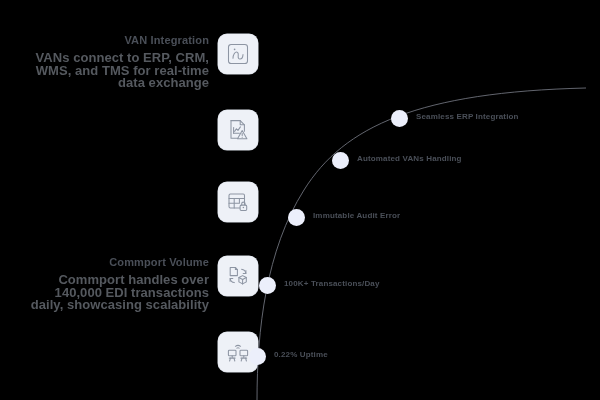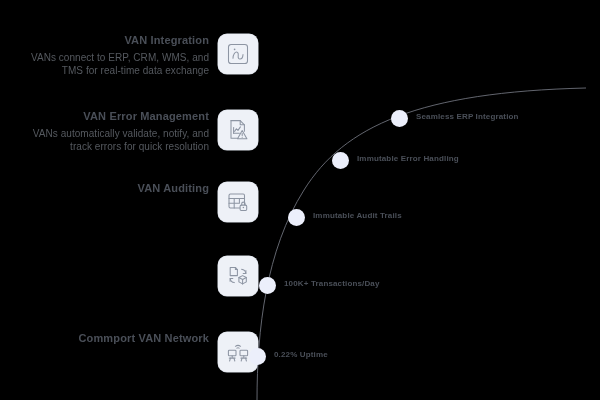--- a/index.html
+++ b/index.html
@@ -19,21 +19,21 @@
     position:absolute; left:0; width:258px;
     display:flex; align-items:flex-start; justify-content:flex-end;
     gap:9px;
   }
   .feature-text { text-align:right; width:188px; padding-top:1px; }
   .feature-title {
     font-size:11px; font-weight:bold; color:#4a4f58;
     letter-spacing:.15px; line-height:11px; margin-bottom:6px;
   }
   .feature-desc {
-    font-size:10px; font-weight:normal; color:#55595f;
+    font-size:13px; font-weight:bold; color:#55595f;
     line-height:12.6px; letter-spacing:.05px;
   }
 
   
   .icon-card {
     width:40px; height:40px; flex:0 0 40px;
     background:#eef1f7; border-radius:9px;
     display:flex; align-items:center; justify-content:center;
     box-shadow:0 0 0 .5px #d8dde6;
   }
@@ -67,76 +67,74 @@
     <div class="icon-card">
       <svg width="26" height="26" viewBox="0 0 26 26" fill="none" stroke="#8d95a3" stroke-width="1.05" stroke-linecap="round" stroke-linejoin="round">
         <rect x="3.5" y="3.5" width="19" height="19" rx="2.6"></rect>
         <path d="M8 17.2 C8 13.4 10 11 11.6 11 C13.2 11 13.4 13 13.2 15 C13 16.8 13.6 18 15 18 C16.6 18 17.8 16.4 18 13.6"></path>
         <circle cx="9.6" cy="8.3" r="0.85" fill="#8d95a3" stroke="none"></circle>
       </svg>
     </div>
   </div>
 
   <div class="feature-row" style="top:110px">
-    <div class="feature-text">
-      <div class="feature-title">VAN Error Management</div>
-      <div class="feature-desc">VANs automatically validate, notify, and track errors for quick resolution</div>
-    </div>
     <div class="icon-card">
       <svg width="26" height="26" viewBox="0 0 26 26" fill="none" stroke="#8d95a3" stroke-width="1.05" stroke-linecap="round" stroke-linejoin="round">
         <path d="M6 3.6 H15.2 L19.4 7.8 V14.2"></path>
         <path d="M19.4 7.8 H15.2 V3.6"></path>
         <path d="M6 3.6 V21.2 H12.4"></path>
         <path d="M8.6 16.2 V10.6"></path>
         <path d="M8.6 16.2 H14.4"></path>
         <path d="M9.6 14.4 L11.4 11.8 L13 13.4 L15.4 9.9"></path>
         <path d="M17.2 13.6 L21.9 21.8 H12.5 Z"></path>
         <path d="M17.2 16.6 V18.6"></path>
         <circle cx="17.2" cy="20.2" r="0.55" fill="#8d95a3" stroke="none"></circle>
       </svg>
     </div>
   </div>
 
   <div class="feature-row" style="top:182px">
     <div class="feature-text">
-      <div class="feature-title">VAN Auditing</div>
     </div>
     <div class="icon-card">
       <svg width="26" height="26" viewBox="0 0 26 26" fill="none" stroke="#8d95a3" stroke-width="1.05" stroke-linecap="round" stroke-linejoin="round">
         <rect x="4" y="5" width="15.5" height="14" rx="1.4"></rect>
         <path d="M4 9.4 H19.5"></path>
         <path d="M9.2 9.4 V19"></path>
         <path d="M14.4 9.4 V13.6"></path>
         <path d="M4 14.2 H14.4"></path>
         <rect x="15.1" y="16.1" width="6.6" height="5.3" rx="1.1" fill="#eef1f7"></rect>
         <path d="M16.7 16.1 V14.8 A1.7 1.7 0 0 1 20.1 14.8 V16.1"></path>
         <circle cx="18.4" cy="18.6" r="0.75" fill="#8d95a3" stroke="none"></circle>
       </svg>
     </div>
   </div>
 
   <div class="feature-row" style="top:256px">
+    <div class="feature-text">
+      <div class="feature-title">Commport Volume</div>
+      <div class="feature-desc">Commport handles over 140,000 EDI transactions daily, showcasing scalability</div>
+    </div>
     <div class="icon-card">
       <svg width="26" height="26" viewBox="0 0 26 26" fill="none" stroke="#8d95a3" stroke-width="1.05" stroke-linecap="round" stroke-linejoin="round">
         <path d="M5.2 4.4 H10.4 L12.4 6.5 V12.6 H5.2 Z"></path>
         <path d="M10.4 4.4 V6.5 H12.4"></path>
         <path d="M16.6 6.3 C18.8 6.6 20.4 8.2 20.8 10.2"></path>
         <path d="M20.9 7.6 L20.9 10.4 L18.2 10.4"></path>
         <path d="M9.3 19.6 C7.1 19.3 5.5 17.6 5.2 15.6"></path>
         <path d="M5.1 18.3 L5.1 15.5 L7.8 15.5"></path>
         <path d="M17.6 12.6 L21.3 14.5 V18.9 L17.6 20.9 L13.9 18.9 V14.5 Z"></path>
         <path d="M13.9 14.5 L17.6 16.5 L21.3 14.5"></path>
         <path d="M17.6 16.5 V20.9"></path>
       </svg>
     </div>
   </div>
 
   <div class="feature-row" style="top:332px">
     <div class="feature-text">
-      <div class="feature-title">Commport VAN Network</div>
     </div>
     <div class="icon-card">
       <svg width="26" height="26" viewBox="0 0 26 26" fill="none" stroke="#8d95a3" stroke-width="1.05" stroke-linecap="round" stroke-linejoin="round">
         <path d="M10.4 7.3 A4.4 4.4 0 0 1 15.6 7.3"></path>
         <path d="M11.9 9.1 A2 2 0 0 1 14.1 9.1"></path>
         <rect x="3.4" y="11.2" width="7.6" height="5.6" rx="0.9"></rect>
         <path d="M7.2 16.8 V18.6"></path>
         <path d="M4.3 19.1 H10.1"></path>
         <path d="M5.4 19.1 L4.6 22"></path>
         <path d="M9 19.1 L9.8 22"></path>
@@ -157,26 +155,26 @@
     <path id="curve-path" d="M 13 400 C 13 330, 22 250, 60 190 C 100 126, 175 92, 342 88" stroke="#6d717a" stroke-width="0.9" fill="none" stroke-linecap="round"></path>
   </svg>
 
   <div class="node" style="left:147px; top:110px">
     <span class="node-dot"></span>
     <span class="node-label">Seamless ERP Integration</span>
   </div>
 
   <div class="node" style="left:88px; top:152px">
     <span class="node-dot"></span>
-    <span class="node-label">Immutable Error Handling</span>
+    <span class="node-label">Automated VANs Handling</span>
   </div>
 
   <div class="node" style="left:44px; top:209px">
     <span class="node-dot"></span>
-    <span class="node-label">Immutable Audit Trails</span>
+    <span class="node-label">Immutable Audit Error</span>
   </div>
 
   <div class="node" style="left:15px; top:277px">
     <span class="node-dot"></span>
     <span class="node-label">100K+ Transactions/Day</span>
   </div>
 
   <div class="node" style="left:5px; top:348px">
     <span class="node-dot"></span>
     <span class="node-label">0.22% Uptime</span>

